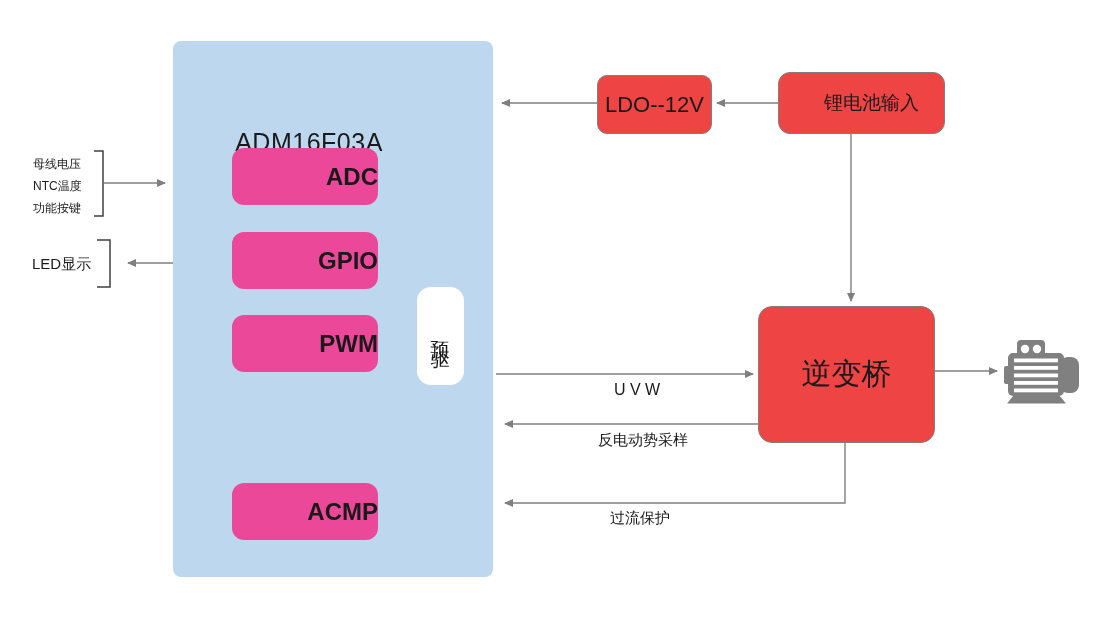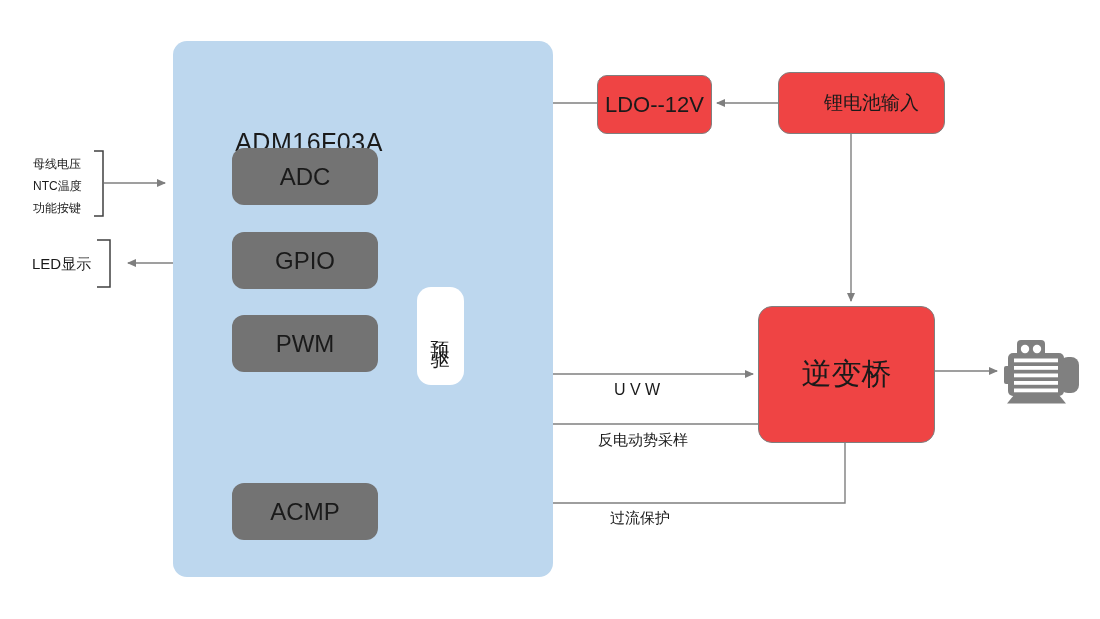--- a/index.html
+++ b/index.html
@@ -3,31 +3,32 @@
 <meta charset="utf-8">
 <style>
   html,body{margin:0;padding:0;background:#ffffff;}
   .canvas{
     position:relative;width:1100px;height:619px;background:#ffffff;overflow:hidden;
     font-family:"Liberation Sans","DejaVu Sans",sans-serif;color:#1a1a1a;
   }
   .wires{position:absolute;left:0;top:0;width:1100px;height:619px;}
 
   .panel{
-    position:absolute;left:173px;top:41px;width:380px;height:536px;
-    background:#BDD7EE;border-radius:14px;
+    position:absolute;left:173px;top:41px;width:320px;height:536px;
+    background:#BDD7EE;border-radius:8px;
   }
   .panel-title{
     position:absolute;left:0;top:87px;width:272px;text-align:center;
     font-size:25px;letter-spacing:0.5px;
   }
   .pblock{
-    position:absolute;left:59px;width:146px;height:57px;background:#737373;
-    border-radius:12px;display:flex;align-items:center;justify-content:center;
+    position:absolute;left:59px;width:146px;height:57px;background:#ec4899;
+    border-radius:12px;display:flex;align-items:center;justify-content:flex-end;
     font-size:24px;
+    font-weight:bold;
   }
   .pb0{top:107px}.pb1{top:191px}.pb2{top:274px}.pb3{top:358px}.pb4{top:442px}
   .predriver{
     position:absolute;left:244px;top:246px;width:47px;height:98px;background:#ffffff;
     border-radius:14px;display:flex;align-items:center;justify-content:center;
   }
   .predriver span{
     writing-mode:vertical-rl;text-orientation:upright;font-size:19px;letter-spacing:10px;
     text-indent:0;line-height:1;
   }

